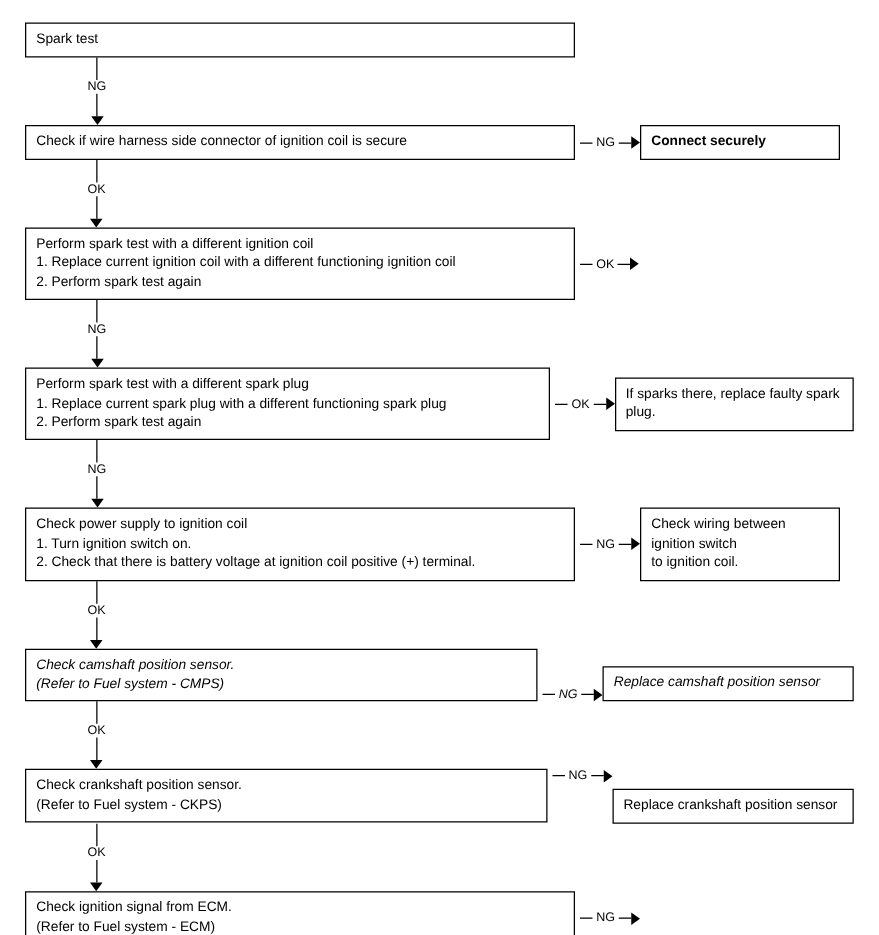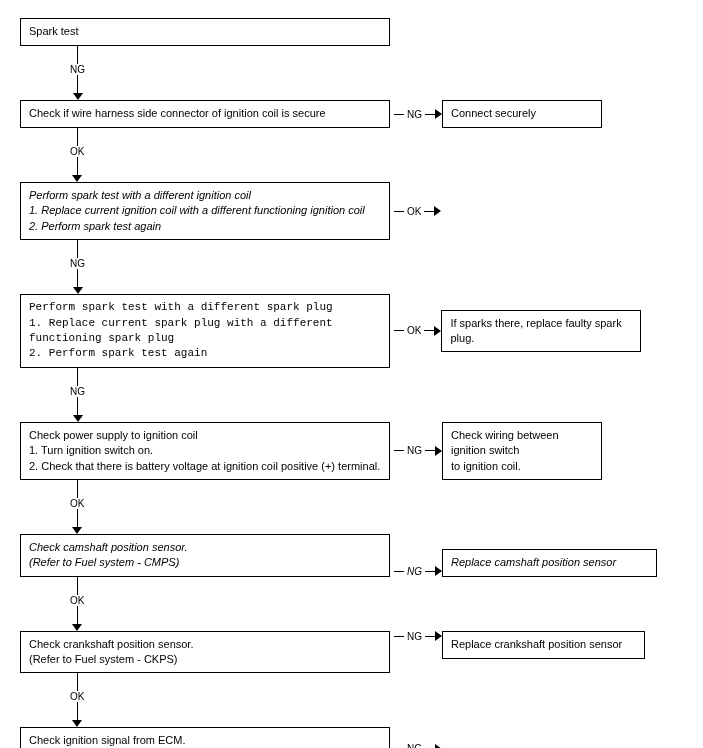--- a/index.html
+++ b/index.html
@@ -26,21 +26,21 @@
       width: 100%;
       margin-bottom: 0;
     }
     .box {
       border: 1px solid #000;
       padding: 5px 8px;
       background: #fff;
       line-height: 1.4;
     }
     .box-main {
-      width: 370px;
+      width: 440px;
       min-height: 28px;
     }
     .box-side {
       min-width: 160px;
       max-width: 220px;
       min-height: 28px;
     }
     .arrow-down {
       display: flex;
       flex-direction: column;
@@ -107,51 +107,51 @@
 
   <div class="connector-row" style="margin-bottom:0; align-items:center;">
     <div class="box box-main">Check if wire harness side connector of ignition coil is secure</div>
 
     <div class="h-arrow" style="margin-left:4px;">
       <div class="h-line" style="width:10px;"></div>
       <span class="label-ng">NG</span>
       <div class="h-line" style="width:10px;"></div>
       <div class="arrow-head-right"></div>
     </div>
-    <div class="box box-side" style="width:160px;">Connect securely</div>
-  </div>
-
-  <div class="arrow-down" style="margin-left:50px;">
-    <div class="arrow-line-v"></div>
-    <span class="arrow-label">OK</span>
-    <div class="arrow-line-v"></div>
-    <div class="arrow-head-down"></div>
-  </div>
-
-  <div class="connector-row" style="align-items:center;">
-    <div class="box box-main" style="white-space:pre-line;font-style:italic;">Perform spark test with a different ignition coil
+    <div class="box box-side" style="width:160px;font-weight:bold;">Connect securely</div>
+  </div>
+
+  <div class="arrow-down" style="margin-left:50px;">
+    <div class="arrow-line-v"></div>
+    <span class="arrow-label">OK</span>
+    <div class="arrow-line-v"></div>
+    <div class="arrow-head-down"></div>
+  </div>
+
+  <div class="connector-row" style="align-items:center;">
+    <div class="box box-main" style="white-space:pre-line;">Perform spark test with a different ignition coil
 1. Replace current ignition coil with a different functioning ignition coil
 2. Perform spark test again</div>
     <div class="h-arrow" style="margin-left:4px;">
       <div class="h-line" style="width:10px;"></div>
       <span class="label-ng">OK</span>
       <div class="h-line" style="width:10px;"></div>
       <div class="arrow-head-right"></div>
     </div>
   </div>
 
   <div class="arrow-down" style="margin-left:50px;">
     <div class="arrow-line-v"></div>
     <span class="arrow-label">NG</span>
     <div class="arrow-line-v"></div>
     <div class="arrow-head-down"></div>
   </div>
 
   <div class="connector-row" style="align-items:center;">
-    <div class="box box-main" style="white-space:pre-line;font-family:Liberation Mono, monospace;">Perform spark test with a different spark plug
+    <div class="box box-main" style="white-space:pre-line;">Perform spark test with a different spark plug
 1. Replace current spark plug with a different functioning spark plug
 2. Perform spark test again</div>
     <div class="h-arrow" style="margin-left:4px;">
       <div class="h-line" style="width:10px;"></div>
       <span class="label-ng">OK</span>
       <div class="h-line" style="width:10px;"></div>
       <div class="arrow-head-right"></div>
     </div>
     <div class="box box-side" style="width:200px;">If sparks there, replace faulty spark plug.</div>
   </div>
@@ -205,21 +205,21 @@
 
   <div class="connector-row" style="align-items:flex-start;">
     <div class="box box-main" style="white-space:pre-line;">Check crankshaft position sensor.
 (Refer to Fuel system - CKPS)</div>
     <div class="h-arrow" style="margin-left:4px;">
       <div class="h-line" style="width:10px;"></div>
       <span class="label-ng">NG</span>
       <div class="h-line" style="width:10px;"></div>
       <div class="arrow-head-right"></div>
     </div>
-    <div class="box box-side" style="width:203px;">Replace crankshaft position sensor</div>
+    <div class="box box-side" style="width:203px;margin-top:16px;">Replace crankshaft position sensor</div>
   </div>
 
   <div class="arrow-down" style="margin-left:50px;">
     <div class="arrow-line-v"></div>
     <span class="arrow-label">OK</span>
     <div class="arrow-line-v"></div>
     <div class="arrow-head-down"></div>
   </div>
 
   <div class="connector-row" style="align-items:center;">

